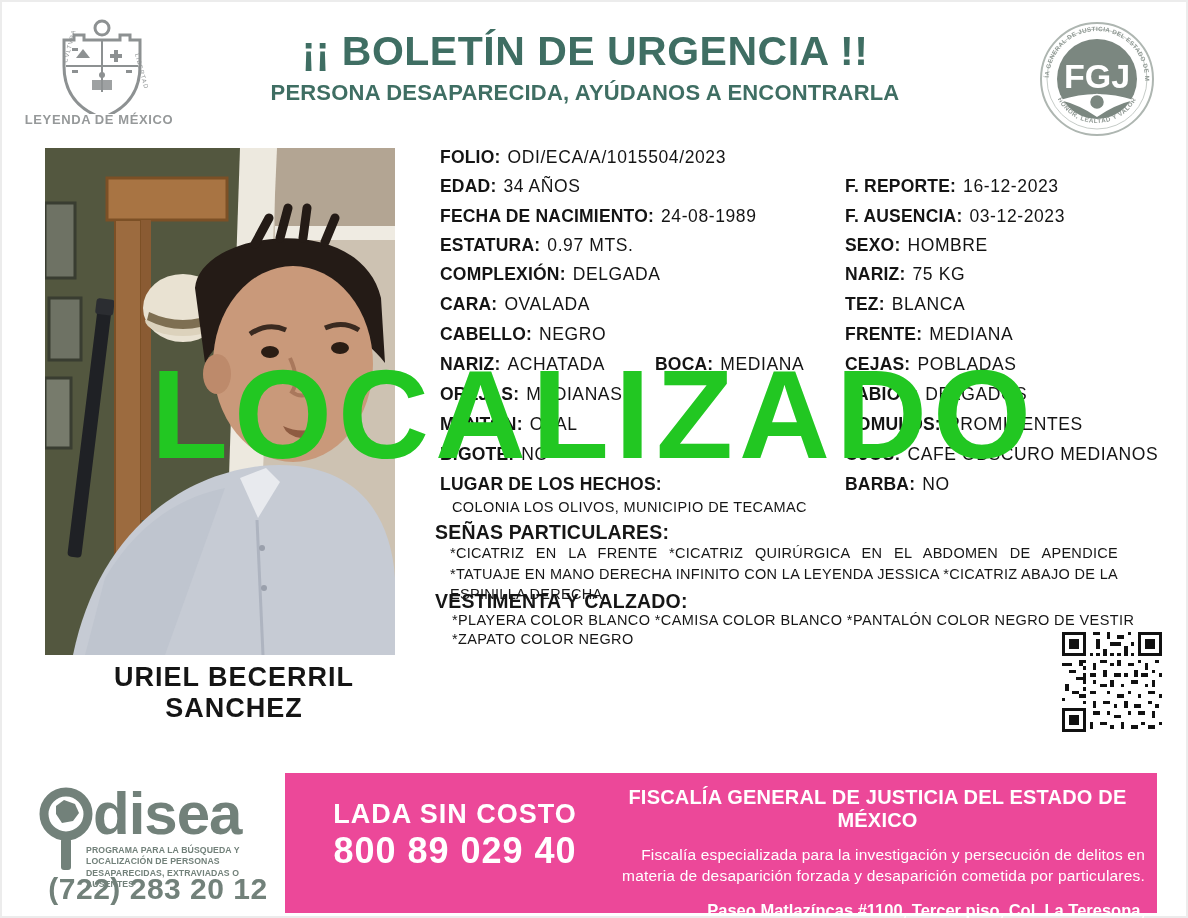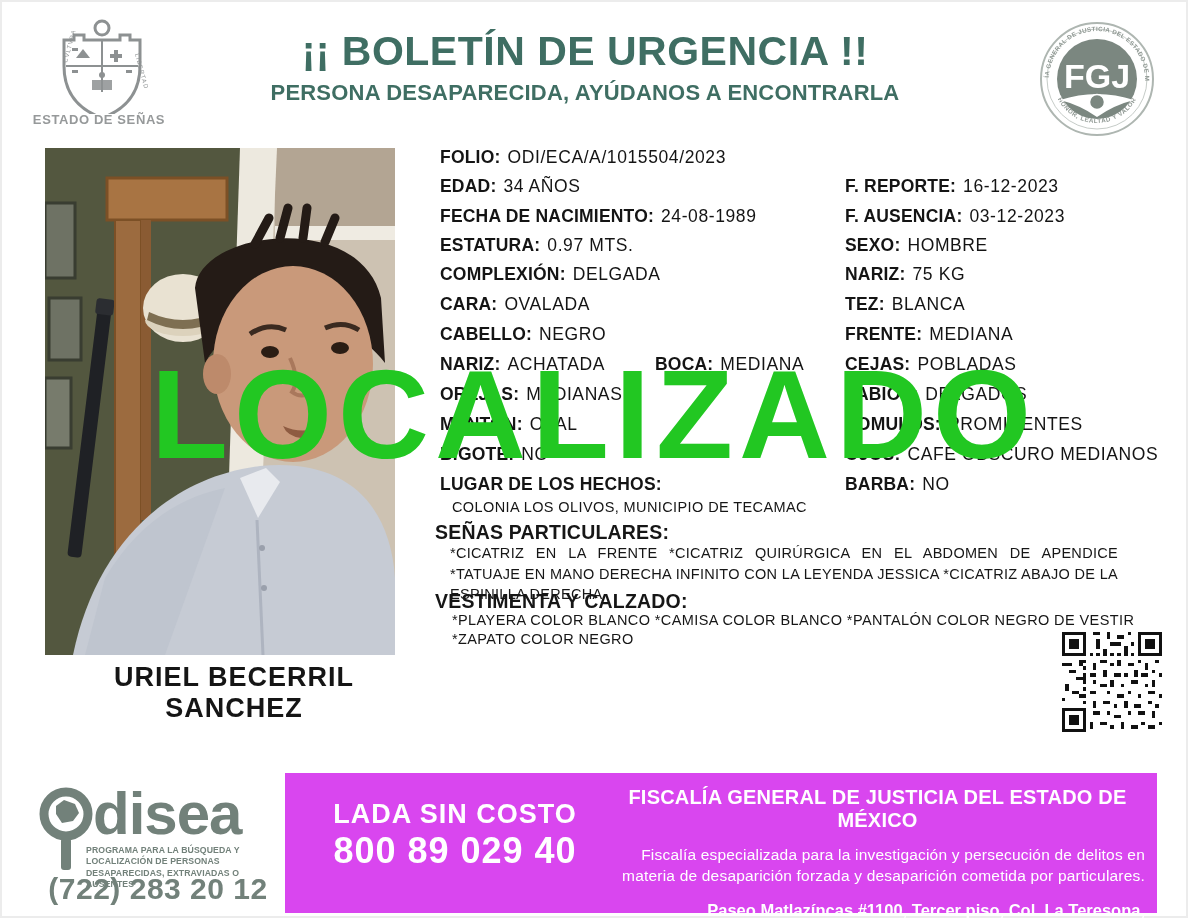--- a/index.html
+++ b/index.html
@@ -31,21 +31,21 @@
   .sec-t{position:absolute;left:450px;width:668px;font-size:14.5px;line-height:1.42;
     letter-spacing:0.3px;text-align:justify;}
   .sec-line{position:absolute;left:452px;font-size:14.5px;letter-spacing:0.4px;white-space:nowrap;}
   
   .watermark{position:absolute;left:50%;top:352px;transform:translateX(-50%);
     font-size:126px;font-weight:800;letter-spacing:6px;line-height:1;color:#22C722;
     white-space:nowrap;z-index:30;}
   
   .qr{position:absolute;left:1062px;top:632px;width:100px;height:100px;background:#fff;}
   
-  .band{position:absolute;left:285px;top:773px;width:872px;height:140px;background:#d946ef;}
+  .band{position:absolute;left:285px;top:773px;width:872px;height:140px;background:#ec4899;}
   .lada{position:absolute;left:25px;top:26px;width:290px;text-align:center;color:#fff;}
   .lada .l1{font-size:27px;font-weight:800;letter-spacing:1px;}
   .lada .l2{font-size:36px;font-weight:800;letter-spacing:1px;}
   .fisc{position:absolute;left:325px;top:13px;width:535px;color:#fff;}
   .fisc .f1{font-size:20px;font-weight:800;text-align:center;letter-spacing:0.2px;}
   .fisc .f2{font-size:15.5px;text-align:right;line-height:1.35;margin-top:13px;letter-spacing:0.2px;}
   .fisc .f3{font-size:16.5px;font-weight:800;text-align:right;margin-top:13px;line-height:1.3;}
   .odisea-row{position:absolute;left:36px;top:786px;display:flex;align-items:flex-start;}
   .odisea-word{font-size:60px;font-weight:800;color:#72817A;line-height:0.92;margin-left:-5px;letter-spacing:-1px;}
   .odisea-prog{position:absolute;left:86px;top:845px;width:198px;font-size:8.7px;font-weight:600;
@@ -72,21 +72,21 @@
     <circle cx="60" cy="57" r="3"></circle>
     <rect x="30" y="30" width="6" height="3"></rect>
     <rect x="84" y="52" width="6" height="3"></rect>
     <rect x="30" y="52" width="6" height="3"></rect>
   </g>
   <g fill="#8D9192" font-size="6" font-family="Liberation Sans, sans-serif">
     <text x="25" y="45" transform="rotate(-75 25 45)" letter-spacing="1">CVLTVRA</text>
     <text x="93" y="36" transform="rotate(75 93 36)" letter-spacing="1">LIBERTAD</text>
   </g>
 </svg>
-<div class="estado-caption">ESTADO DE SEÑAS</div>
+<div class="estado-caption">LEYENDA DE MÉXICO</div>
 
 <div class="hdr-title">
   <div class="t1">¡¡ BOLETÍN DE URGENCIA !!</div>
   <div class="t2">PERSONA DESAPARECIDA, AYÚDANOS A ENCONTRARLA</div>
 </div>
 
 <svg style="position:absolute;left:1026px;top:18px;" width="142" height="122" viewBox="0 0 142 122">
   <defs>
     <path id="ringtop" d="M 71,61 m -48,0 a 48,48 0 1 1 96,0"></path>
     <path id="ringbot" d="M 71,61 m -44,0 a 44,44 0 1 0 88,0"></path>

